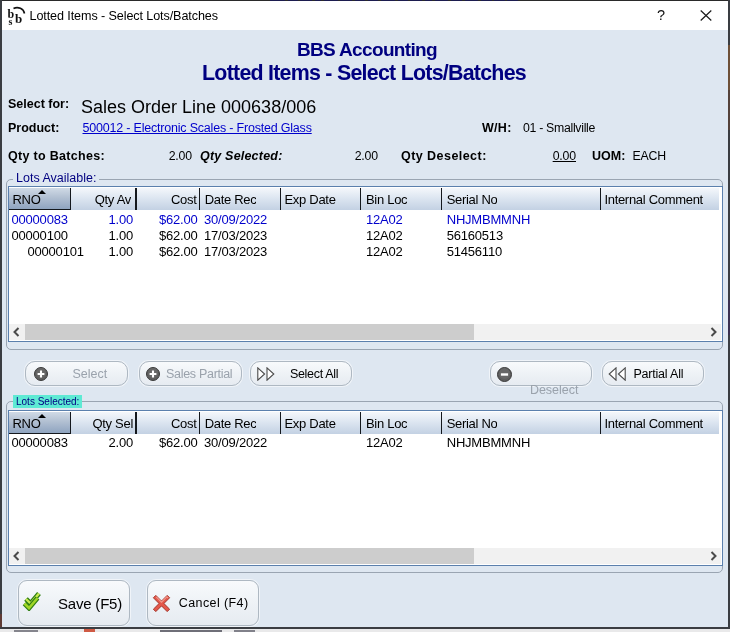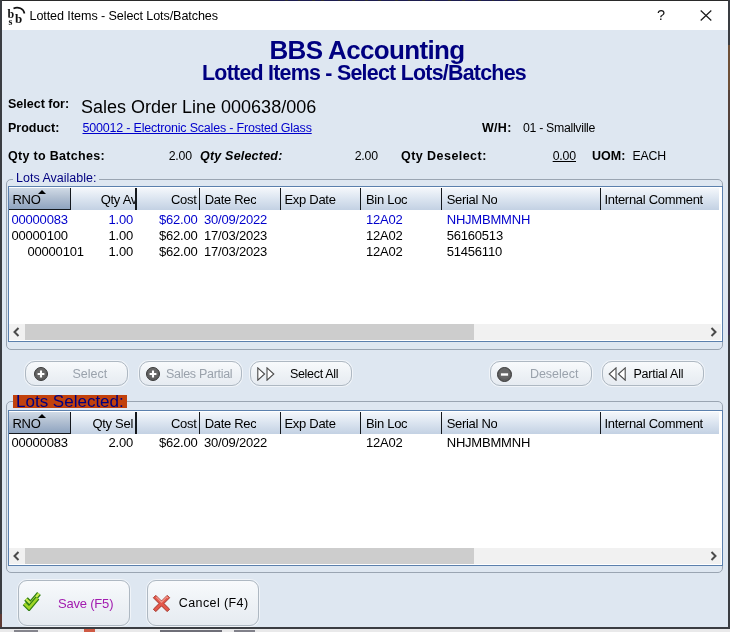--- a/index.html
+++ b/index.html
@@ -63,21 +63,21 @@
 <svg class="abs" style="left:700px;top:9.5px;" width="12" height="11" viewBox="0 0 12 11">
   <path d="M0.7 0.5 L11.3 10.5 M11.3 0.5 L0.7 10.5" stroke="#1a1a1a" stroke-width="1.2" fill="none"></path>
 </svg>
 
 <div class="abs" style="left:0;top:0;width:2px;height:629px;background:#3a3d42;"></div>
 <div class="abs" style="left:728px;top:0;width:2px;height:629px;background:#3a3d42;"></div>
 <div class="abs" style="left:728px;top:45px;width:2px;height:45px;background:#6e5038;"></div>
 <div class="abs" style="left:728px;top:90px;width:2px;height:40px;background:#54423a;"></div>
 <div class="abs" style="left:728px;top:300px;width:2px;height:35px;background:#3a3050;"></div>
 
-<div class="abs navy b" style="left:4px;top:36.8px;width:726px;text-align:center;font-size:26px;line-height:26px;letter-spacing:-0.65px;">BBS Accounting</div>
+<div class="abs navy b" style="left:4px;top:36.8px;width:726px;text-align:center;font-size:19px;line-height:26px;letter-spacing:-0.65px;">BBS Accounting</div>
 <div class="abs navy b" style="left:0px;top:61.7px;width:728px;text-align:center;font-size:21.4px;line-height:22px;letter-spacing:-0.75px;">Lotted Items - Select Lots/Batches</div>
 
 <div class="abs lbl" style="left:8px;top:97px;">Select for:</div>
 <div class="abs val" style="left:81px;top:97.3px;font-size:18px;letter-spacing:0;">Sales Order Line 000638/006</div>
 
 <div class="abs lbl" style="left:8px;top:121px;">Product:</div>
 <div class="abs" style="left:82.5px;top:121.3px;font-size:12.5px;letter-spacing:-0.2px;color:#0000cc;text-decoration:underline;">500012 - Electronic Scales - Frosted Glass</div>
 <div class="abs lbl" style="left:482px;top:121px;letter-spacing:0.3px;">W/H:</div>
 <div class="abs val" style="left:523px;top:121.3px;letter-spacing:-0.3px;">01 - Smallville</div>
 
@@ -93,21 +93,21 @@
 <div class="abs" style="left:6px;top:179px;width:715px;height:169px;border:1px solid #9aa5b2;border-radius:5px;"></div>
 <div class="abs navy" style="left:13px;top:172px;font-size:12.5px;line-height:13px;background:#dee7f1;padding:0 3px;">Lots Available:</div>
 
 <div class="abs" style="left:7.5px;top:186px;width:713px;height:154px;border:1px solid #5b80ad;background:#ffffff;"></div>
 
 <div class="abs" style="left:9px;top:188px;width:710px;height:22px;background:linear-gradient(#f4f7fb,#dde6f1 45%,#c3d1e3);"></div>
 <div class="abs" style="left:9px;top:188px;width:61px;height:20.5px;background:linear-gradient(#d0dae6,#b2c0d2 45%,#8fa4c0);border-right:1.5px solid #14181d;border-bottom:1.5px solid #14181d;"></div>
 
 <div class="abs" style="left:38px;top:190px;width:0;height:0;border-left:4px solid transparent;border-right:4px solid transparent;border-bottom:4.2px solid #000;"></div>
 <div class="hdrcell" style="left:12.5px;">RNO</div>
-<div class="hdrcell" style="left:79px;width:58px;text-align:right;">Qty Av</div>
+<div class="hdrcell" style="left:73px;width:58px;text-align:right;">Qty Av</div>
 <div class="hdrcell" style="left:139px;width:57.5px;text-align:right;">Cost</div>
 <div class="hdrcell" style="left:204.7px;">Date Rec</div>
 <div class="hdrcell" style="left:284.5px;">Exp Date</div>
 <div class="hdrcell" style="left:366px;">Bin Loc</div>
 <div class="hdrcell" style="left:446.7px;">Serial No</div>
 <div class="hdrcell" style="left:604.4px;">Internal Comment</div>
 
 <div class="sep1" style="left:135px;"></div>
 <div class="sep1" style="left:198.5px;"></div>
 <div class="sep1" style="left:279.5px;"></div>
@@ -171,32 +171,32 @@
     <path d="M10 0.8 L16.8 7 L10 13.2 Z" fill="#fff" stroke="#4a4a4a" stroke-width="1.1"></path>
   </svg>
   <span class="txt" style="left:38.9px;letter-spacing:-0.3px;">Select All</span>
 </div>
 <div class="btn" style="left:490px;width:100px;">
   <svg class="abs" style="left:6px;top:4.5px;" width="15" height="15" viewBox="0 0 15 15">
     <circle cx="7.5" cy="7.5" r="7" fill="#5e5e5e" stroke="#3a3a3a" stroke-width="1"></circle>
     <circle cx="7.5" cy="6.5" r="5.4" fill="#6e6e6e" opacity="0.6"></circle>
     <path d="M3.9 7.5 h7.2" stroke="#fff" stroke-width="2.4"></path>
   </svg>
-  <span class="txt gray" style="left:38.9px;">Deselect</span>
+  <span class="txt gray" style="left:38.9px;margin-top:16px;">Deselect</span>
 </div>
 <div class="btn" style="left:602px;width:100px;">
   <svg class="abs" style="left:4.8px;top:5px;" width="19" height="14" viewBox="0 0 19 14">
     <path d="M8 0.8 L1.2 7 L8 13.2 Z" fill="#fff" stroke="#4a4a4a" stroke-width="1.1"></path>
     <path d="M17.2 0.8 L10.4 7 L17.2 13.2 Z" fill="#fff" stroke="#4a4a4a" stroke-width="1.1"></path>
   </svg>
   <span class="txt" style="left:30.4px;letter-spacing:-0.2px;">Partial All</span>
 </div>
 
 <div class="abs" style="left:6px;top:401px;width:715px;height:170px;border:1px solid #9aa5b2;border-radius:5px;"></div>
-<div class="abs navy" style="left:13px;top:395px;font-size:17px;line-height:13px;background:#c2410c;padding:0 3px;">Lots Selected:</div>
+<div class="abs navy" style="left:13px;top:395px;font-size:10px;line-height:13px;background:#5eead4;padding:0 3px;">Lots Selected:</div>
 
 <div class="abs" style="left:7.5px;top:410px;width:713px;height:154px;border:1px solid #5b80ad;background:#ffffff;"></div>
 
 <div class="abs" style="left:9px;top:412px;width:710px;height:22px;background:linear-gradient(#f4f7fb,#dde6f1 45%,#c3d1e3);"></div>
 <div class="abs" style="left:9px;top:412px;width:61px;height:20.5px;background:linear-gradient(#d0dae6,#b2c0d2 45%,#8fa4c0);border-right:1.5px solid #14181d;border-bottom:1.5px solid #14181d;"></div>
 <div class="abs" style="left:38px;top:414px;width:0;height:0;border-left:4px solid transparent;border-right:4px solid transparent;border-bottom:4.2px solid #000;"></div>
 <div class="hdrcell2" style="left:12.5px;">RNO</div>
 <div class="hdrcell2" style="left:75px;width:58px;text-align:right;">Qty Sel</div>
 <div class="hdrcell2" style="left:139px;width:57.5px;text-align:right;">Cost</div>
 <div class="hdrcell2" style="left:204.7px;">Date Rec</div>
@@ -231,21 +231,21 @@
 
 <div class="bigbtn" style="left:18px;width:110px;"></div>
 <svg class="abs" style="left:21px;top:589px;" width="21" height="22" viewBox="0 0 21 22">
  <g fill="none">
   <path d="M5 10 L9.5 14.5 L18 4.5" stroke="#2e7d12" stroke-width="5"></path>
   <path d="M5 10 L9.5 14.5 L18 4.5" stroke="#c6e84e" stroke-width="2.4"></path>
   <path d="M3.5 14.5 L8 19 L16.5 9" stroke="#2e7d12" stroke-width="5"></path>
   <path d="M3.5 14.5 L8 19 L16.5 9" stroke="#9fd626" stroke-width="2.6"></path>
  </g>
 </svg>
-<div class="abs" style="left:58px;top:597px;font-size:13px;line-height:13px;letter-spacing:-0.2px;color:#a21caf;">Save (F5)</div>
+<div class="abs" style="left:58px;top:597px;font-size:15px;line-height:13px;letter-spacing:-0.2px;color:#000000;">Save (F5)</div>
 
 <div class="bigbtn" style="left:147px;width:110px;"></div>
 <svg class="abs" style="left:152px;top:593.5px;" width="19" height="19" viewBox="0 0 19 19">
   <path d="M3.8 1.4 L9.5 7.1 L15.2 1.4 L17.6 3.8 L11.9 9.5 L17.6 15.2 L15.2 17.6 L9.5 11.9 L3.8 17.6 L1.4 15.2 L7.1 9.5 L1.4 3.8 Z" fill="#e4574a" stroke="#a33328" stroke-width="1" stroke-linejoin="round"></path>
   <path d="M4.2 2.8 L9.5 8.1 L14.8 2.8 L16.2 4.2" fill="none" stroke="#f2988c" stroke-width="1.1"></path>
 </svg>
 <div class="abs" style="left:178.8px;top:597px;font-size:12.5px;line-height:13px;letter-spacing:0.4px;color:#000;">Cancel (F4)</div>
 
 <div class="abs" style="left:0;top:627px;width:730px;height:2px;background:#3a3d42;"></div>
 <div class="abs" style="left:0;top:629px;width:730px;height:3px;background:#e9e9ea;"></div>

